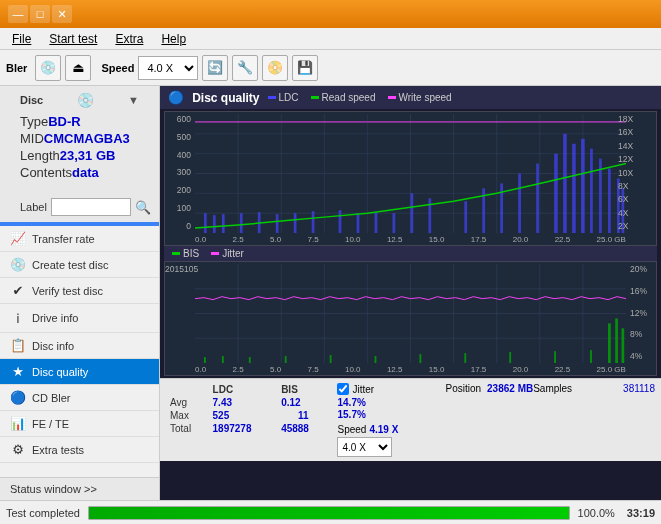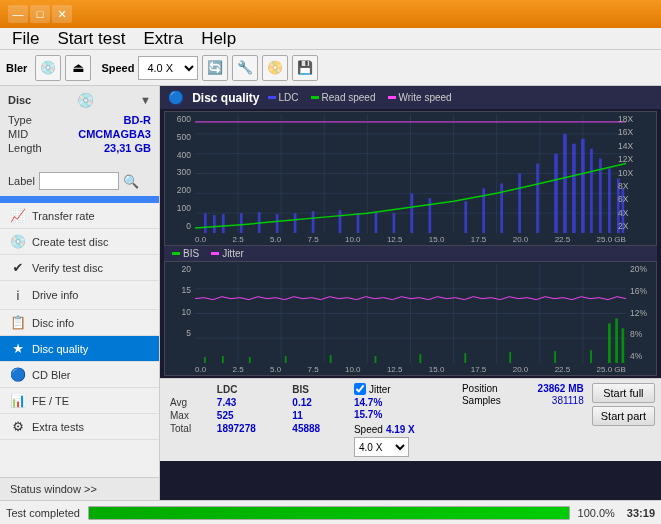--- a/index.html
+++ b/index.html
@@ -26,21 +26,21 @@
     
     .menubar {
       background: #f0f0f0;
       height: 22px;
       display: flex;
       align-items: center;
       padding: 0 4px;
       border-bottom: 1px solid #ccc;
       gap: 2px;
     }
-    .menu-item { padding: 2px 8px; cursor: pointer; font-size: 17px; color: #000; border-radius: 2px; }
+    .menu-item { padding: 2px 8px; cursor: pointer; font-size: 12px; color: #000; border-radius: 2px; text-decoration: underline; }
 
     
     .toolbar {
       background: #f0f0f0;
       height: 36px;
       display: flex;
       align-items: center;
       padding: 0 6px;
       gap: 4px;
       border-bottom: 1px solid #ccc;
@@ -77,29 +77,29 @@
       min-width: 160px;
       background: #f0f0f0;
       border-right: 1px solid #ccc;
       display: flex;
       flex-direction: column;
     }
 
     
     .disc-panel {
       background: #e8e8e8;
-      border-bottom: 7px solid #3b82f6;
-      padding: 6px 8px;
+      border-bottom: 4px solid #3b82f6;
+      padding: 6px 20px;
     }
     .disc-panel-header {
       display: flex; align-items: center; justify-content: space-between; margin-bottom: 6px;
     }
     .disc-panel-title { font-weight: bold; font-size: 11px; color: #333; }
     .disc-panel-icon { font-size: 14px; }
-    .disc-info-row { display: flex; justify-content: space-between; margin-bottom: 2px; font-size: 11px; }
+    .disc-info-row { display: flex; margin-bottom: 2px; font-size: 13px; }
     .disc-info-label { color: #333; }
     .disc-info-value { color: #0000cc; font-weight: bold; }
     .disc-info-value.data { color: #0000cc; }
     .label-row { display: flex; align-items: center; gap: 4px; margin-top: 18px; }
     .label-input { height: 18px; width: 80px; border: 1px solid #aaa; background: white; font-size: 10px; padding: 0 2px; }
 
     
     .nav-items { flex: 1; }
     .nav-item {
       display: flex; align-items: center; gap: 6px;
@@ -253,20 +253,24 @@
         <span class="disc-info-label">Type</span>
         <span class="disc-info-value">BD-R</span>
       </div>
       <div class="disc-info-row">
         <span class="disc-info-label">MID</span>
         <span class="disc-info-value">CMCMAGBA3</span>
       </div>
       <div class="disc-info-row">
         <span class="disc-info-label">Length</span>
         <span class="disc-info-value">23,31 GB</span>
+      </div>
+      <div class="disc-info-row">
+        <span class="disc-info-label">Contents</span>
+        <span class="disc-info-value data">data</span>
       </div>
       <div class="label-row">
         <span class="disc-info-label">Label</span>
         <input class="label-input" type="text" value="" style="">
         <span style="cursor:pointer; font-size:13px;">🔍</span>
       </div>
     </div>
 
     <div class="nav-items">
       <div class="nav-item">
@@ -435,21 +439,21 @@
         </div>
         <div class="legend-item">
           <div class="legend-dot jitter"></div>
           <span>Jitter</span>
         </div>
       </div>
     </div>
 
     <div style="position:relative; height: 115px; margin: 0 4px 2px 4px; background: #1e2a3a; border: 1px solid #445;">
 
-      <div style="position:absolute; left:0; top:2px; bottom:26px; width:28px; display:flex; flex-direction:column; justify-content:space-between; font-size:8.5px; color:#aaa; text-align:right; padding-right:2px; z-index:2;">
+      <div style="position:absolute; left:0; top:2px; bottom:26px; width:28px; display:flex; flex-direction:row; justify-content:space-between; font-size:8.5px; color:#aaa; text-align:right; padding-right:2px; z-index:2;">
         <span>20</span>
           <span>15</span>
           <span>10</span>
           <span>5</span>
           <span></span>
       </div>
 
       <div style="position:absolute; right:0; top:2px; bottom:14px; width:28px; display:flex; flex-direction:column; justify-content:space-between; font-size:8.5px; color:#aaa; text-align:left; padding-left:2px; z-index:2;">
         <span>20%</span>
           <span>16%</span>
@@ -521,21 +525,21 @@
           </thead>
           <tbody>
             <tr>
               <td style="padding:1px 4px; color:#333;">Avg</td>
               <td style="padding:1px 4px; color:#0000cc; font-weight:bold;">7.43</td>
               <td style="padding:1px 4px; color:#0000cc; font-weight:bold;">0.12</td>
             </tr>
             <tr>
               <td style="padding:1px 4px; color:#333;">Max</td>
               <td style="padding:1px 4px; color:#0000cc; font-weight:bold;">525</td>
-              <td style="padding:1px 4px; color:#0000cc; font-weight:bold;">11</td>
+              <td style="padding:1px 4px; color:#0000cc; font-weight:bold;text-align:center;">11</td>
             </tr>
             <tr>
               <td style="padding:1px 4px; color:#333;">Total</td>
               <td style="padding:1px 4px; color:#0000cc; font-weight:bold;">1897278</td>
               <td style="padding:1px 4px; color:#0000cc; font-weight:bold;">45888</td>
             </tr>
           </tbody>
         </table>
       </div>
 
@@ -553,35 +557,31 @@
         <div style="margin-top:3px; display:flex; align-items:center; gap:3px;">
           <span>Speed</span>
           <span style="color:#0000cc; font-weight:bold;">4.19 X</span>
         </div>
         <select style="height:20px; font-size:10px; border:1px solid #aaa; background:white; width:55px; margin-top:2px;">
           <option>4.0 X</option>
           <option>8.0 X</option>
         </select>
       </div>
 
-      <div style="display:flex; flex-direction:column; font-size:10px; min-width:100px;">
+      <div style="display:flex; flex-direction:row; font-size:10px; min-width:100px;">
         <div style="display:flex; justify-content:space-between; gap:6px; margin-bottom:1px;">
           <span>Position</span>
           <span style="color:#0000cc; font-weight:bold;">23862 MB</span>
         </div>
         <div style="display:flex; justify-content:space-between; gap:6px;">
           <span>Samples</span>
           <span style="color:#0000cc; font-weight:normal;margin-left:45px;">381118</span>
         </div>
       </div>
 
-      <div class="start-buttons">
-        <button class="start-btn">Start full</button>
-        <button class="start-btn">Start part</button>
-      </div>
 
     </div>
 
   </div>
 
 </div>
 
 <div class="statusbar">
   <span class="status-text">Test completed</span>
   <div class="progress-bar-container">

